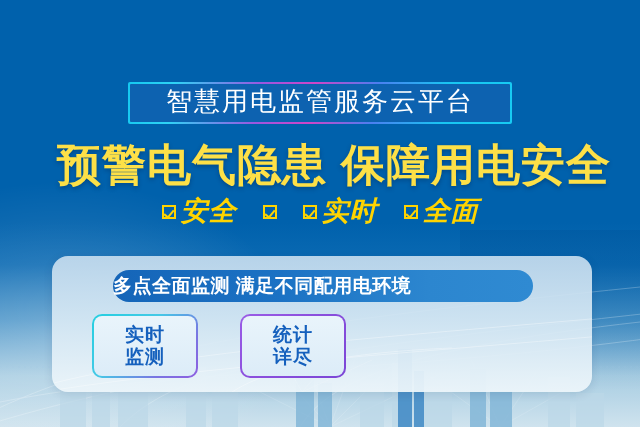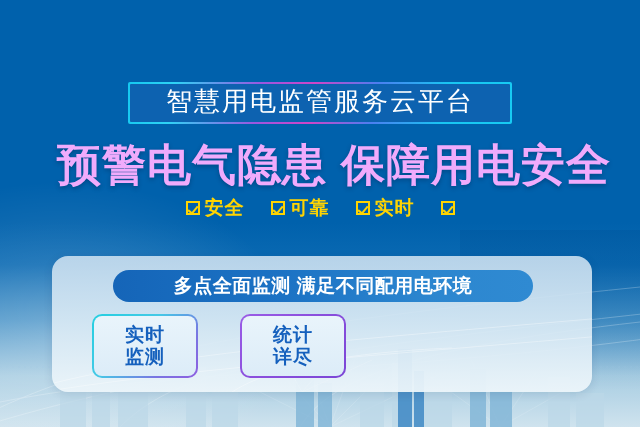--- a/index.html
+++ b/index.html
@@ -77,21 +77,21 @@
     letter-spacing: 2px;
     font-weight: 400;
     white-space: nowrap;
   }
 
   
   .headline {
     position: absolute;
     left: 0; right: 0; top: 136px;
     text-align: center;
-    color: #f0abfc;
+    color: #fde047;
     font-size: 44px;
     font-weight: bold;
     letter-spacing: 1px;
     white-space: nowrap;
     text-shadow: 0 2px 4px rgba(0,30,70,0.35);
     margin-left: 28px;
   }
   .headline .gap { display: inline-block; width: 14px; }
 
   
@@ -120,24 +120,25 @@
     content: "";
     position: absolute;
     left: 2px; top: 1px;
     width: 4px; height: 8px;
     border-right: 2px solid #FFD400;
     border-bottom: 2px solid #FFD400;
     transform: rotate(40deg);
   }
   .check-label {
     color: #FFD400;
-    font-size: 19px;
+    font-size: 27px;
     font-weight: bold;
     letter-spacing: 1px;
     line-height: 1;
+    font-style: italic;
   }
 
   
   .panel {
     position: absolute;
     left: 52px; top: 256px;
     width: 540px; height: 136px;
     border-radius: 16px;
     background: linear-gradient(180deg, rgba(197,220,238,0.92) 0%, rgba(214,232,244,0.93) 45%, rgba(236,245,250,0.95) 100%);
     box-shadow: 0 2px 10px rgba(0,40,90,0.12);
@@ -150,21 +151,21 @@
   }
 
   .pill {
     position: absolute;
     left: 61px; top: 14px;
     width: 420px; height: 32px;
     border-radius: 16px;
     background: linear-gradient(90deg,#1565B8 0%,#1B72C4 40%,#2C86CF 75%,#2F8AD2 100%);
     display: flex;
     align-items: center;
-    justify-content: center;
+    justify-content: flex-start;
   }
   .pill-text {
     color: #ffffff;
     font-size: 19px;
     font-weight: bold;
     letter-spacing: 0.5px;
     white-space: nowrap;
   }
 
   .cards {
@@ -268,28 +269,28 @@
     <span>预警电气隐患</span><span class="gap"></span><span>保障用电安全</span>
   </div>
 
   <div class="checks">
     <div class="check-item">
       <span class="check-box"></span>
       <span class="check-label">安全</span>
     </div>
     <div class="check-item">
       <span class="check-box"></span>
-      <span class="check-label">可靠</span>
     </div>
     <div class="check-item">
       <span class="check-box"></span>
       <span class="check-label">实时</span>
     </div>
     <div class="check-item">
       <span class="check-box"></span>
+      <span class="check-label">全面</span>
     </div>
   </div>
 
   <div class="panel">
     <svg class="panel-lines" viewBox="0 0 540 136" preserveAspectRatio="none">
       <g stroke="#ffffff" stroke-width="0.9" fill="none" opacity="0.75">
         <path d="M-10,130 C120,96 300,84 550,62"></path>
         <path d="M-10,136 C140,112 320,100 550,80"></path>
         <path d="M180,136 C220,110 300,96 400,92"></path>
       </g>

